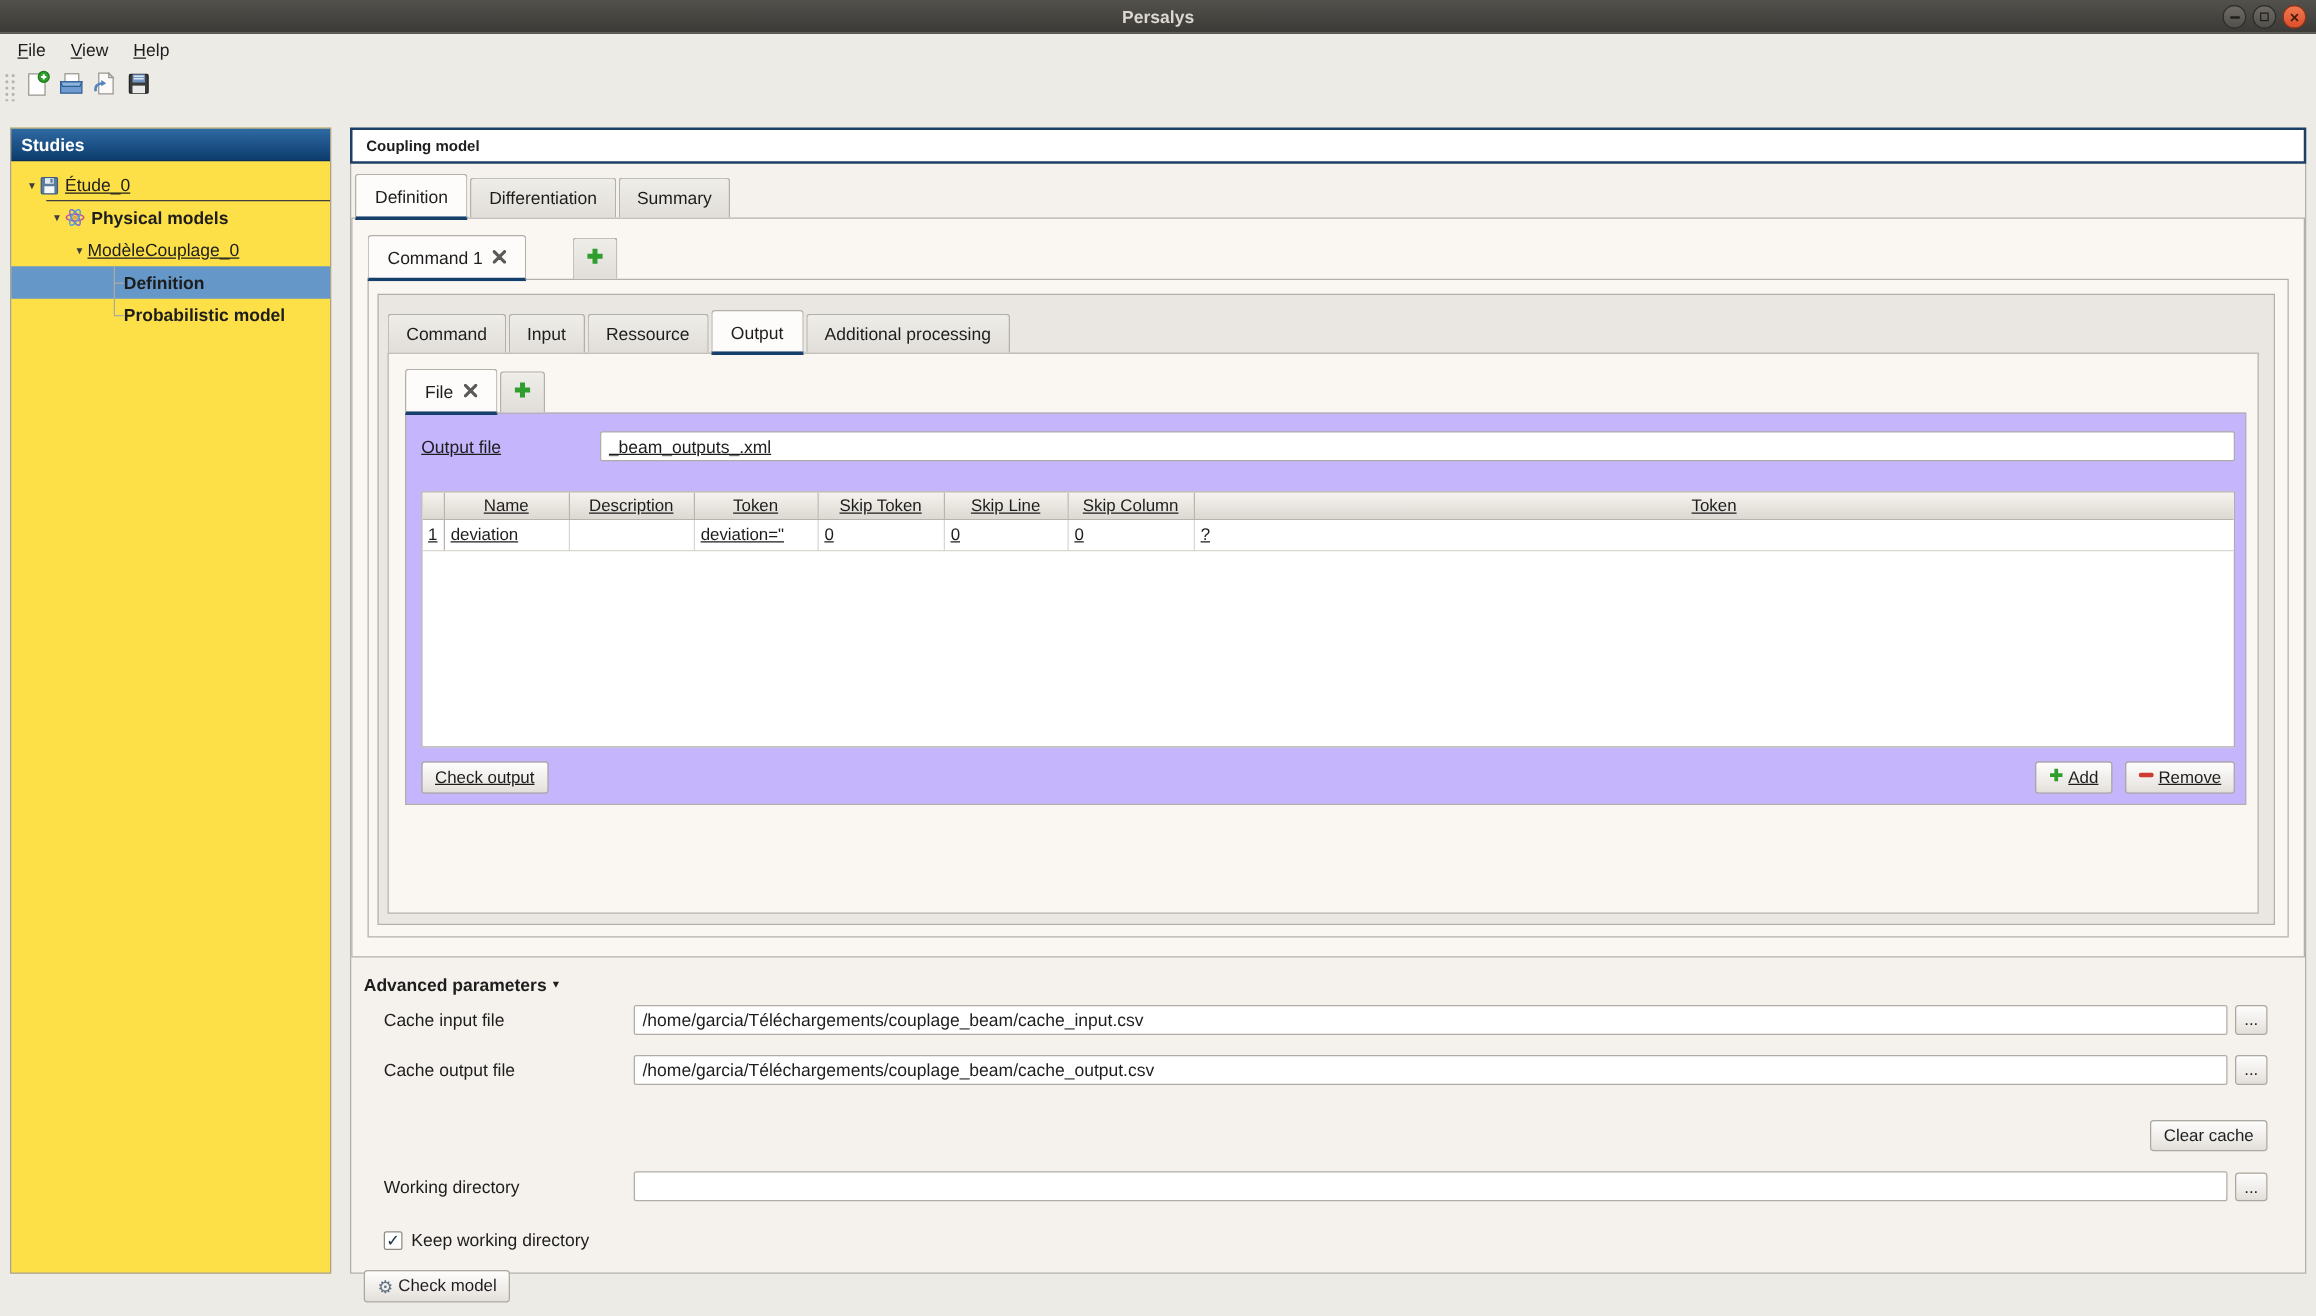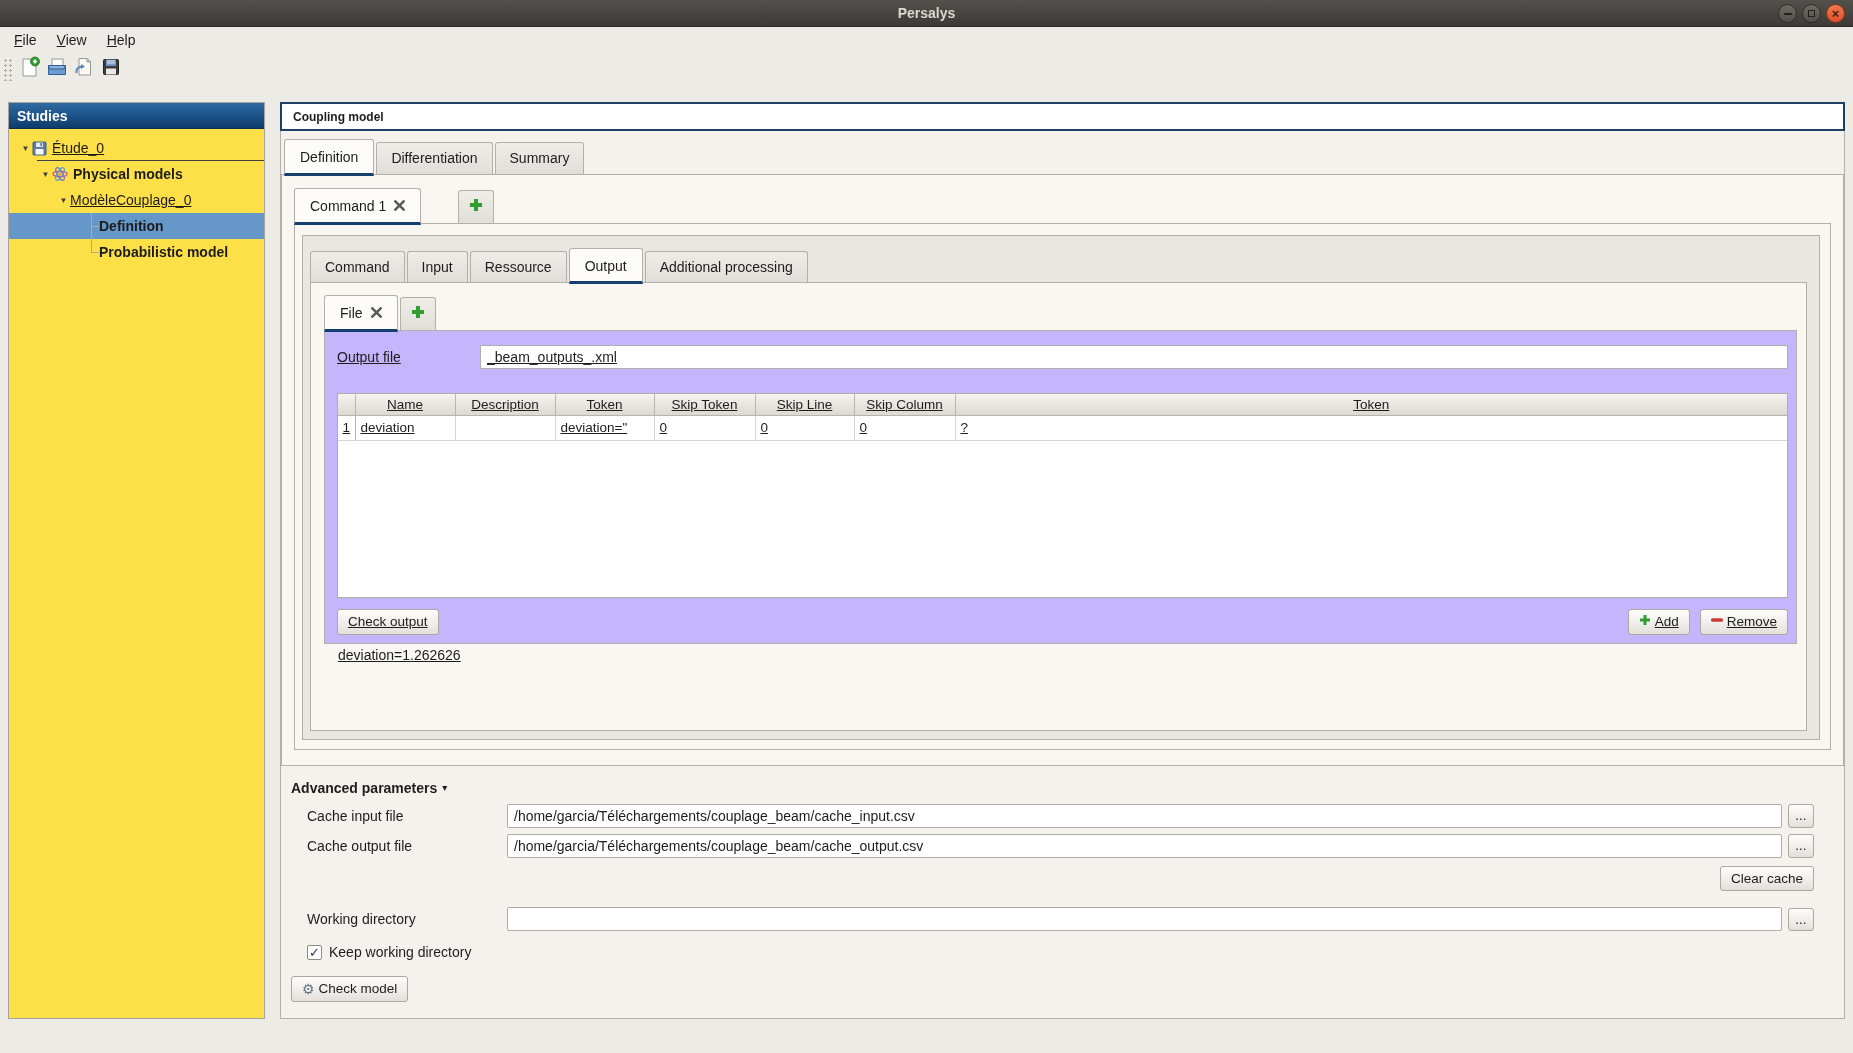--- a/index.html
+++ b/index.html
@@ -168,23 +168,23 @@
     background: linear-gradient(#fdfdfc, #ebe8e4 75%, #e2dfda);
     border: 1px solid #aca79f; border-radius: 3px;
     padding: 3px 10px; font-size: 13.5px; font-family: inherit; color: #1d1d1d;
     cursor: default; line-height: 1.3;
   }
   .result-text { margin: 12px 0 0 1px; }
 
   
   .advanced-title { margin: 14px 0 8px 10px; font-weight: bold; display: flex; align-items: center; gap: 5px; cursor: default; }
   .advanced-title .caret { font-size: 10px; }
-  .adv-row { display: grid; grid-template-columns: 194px 1fr 26px; column-gap: 6px; align-items: center; padding: 0 30px 0 26px; margin-bottom: 6px; }
+  .adv-row { display: grid; grid-template-columns: 194px 1fr 26px; column-gap: 6px; align-items: center; padding: 0 30px 0 26px; margin-bottom: 16px; }
   .browse-btn { padding: 2px 0; justify-content: center; width: 26px; }
-  .clearcache-row { display: flex; justify-content: flex-end; padding-right: 30px; margin: 2px 0 0; }
+  .clearcache-row { display: flex; justify-content: flex-end; padding-right: 30px; margin: 12px 0 0; }
   .workdir-row { margin-top: 16px; }
   .check-row { display: flex; align-items: center; gap: 7px; padding-left: 26px; margin-top: 7px; cursor: default; }
   .checkbox {
     width: 15px; height: 15px; background: #fff; border: 1px solid #8e8b85; border-radius: 2px;
     display: flex; align-items: center; justify-content: center;
     font-size: 13px; font-weight: bold; color: #20364d; line-height: 1;
   }
   .checkmodel-btn { margin: 16px 0 0 10px; align-self: flex-start; }
   .gear { font-size: 14px; color: #5f7184; line-height: 1; }
 </style>
@@ -436,21 +436,20 @@
                   <span>Add</span>
                 </button>
                 <button class="btn">
                   <span><svg width="12" height="12" viewBox="0 0 12 12">
                         <rect y="4.2" width="12" height="3.6" rx="1.6" fill="#cf3b30"></rect>
                       </svg></span>
                   <span>Remove</span>
                 </button>
               </div>
 
-              <div class="result-text">deviation=1.262626</div>
 
             </div>
           </div>
         </div>
       </div>
     </div>
 
     <div class="advanced-title">
       <span>Advanced parameters</span>
       <span class="caret">▾</span>

